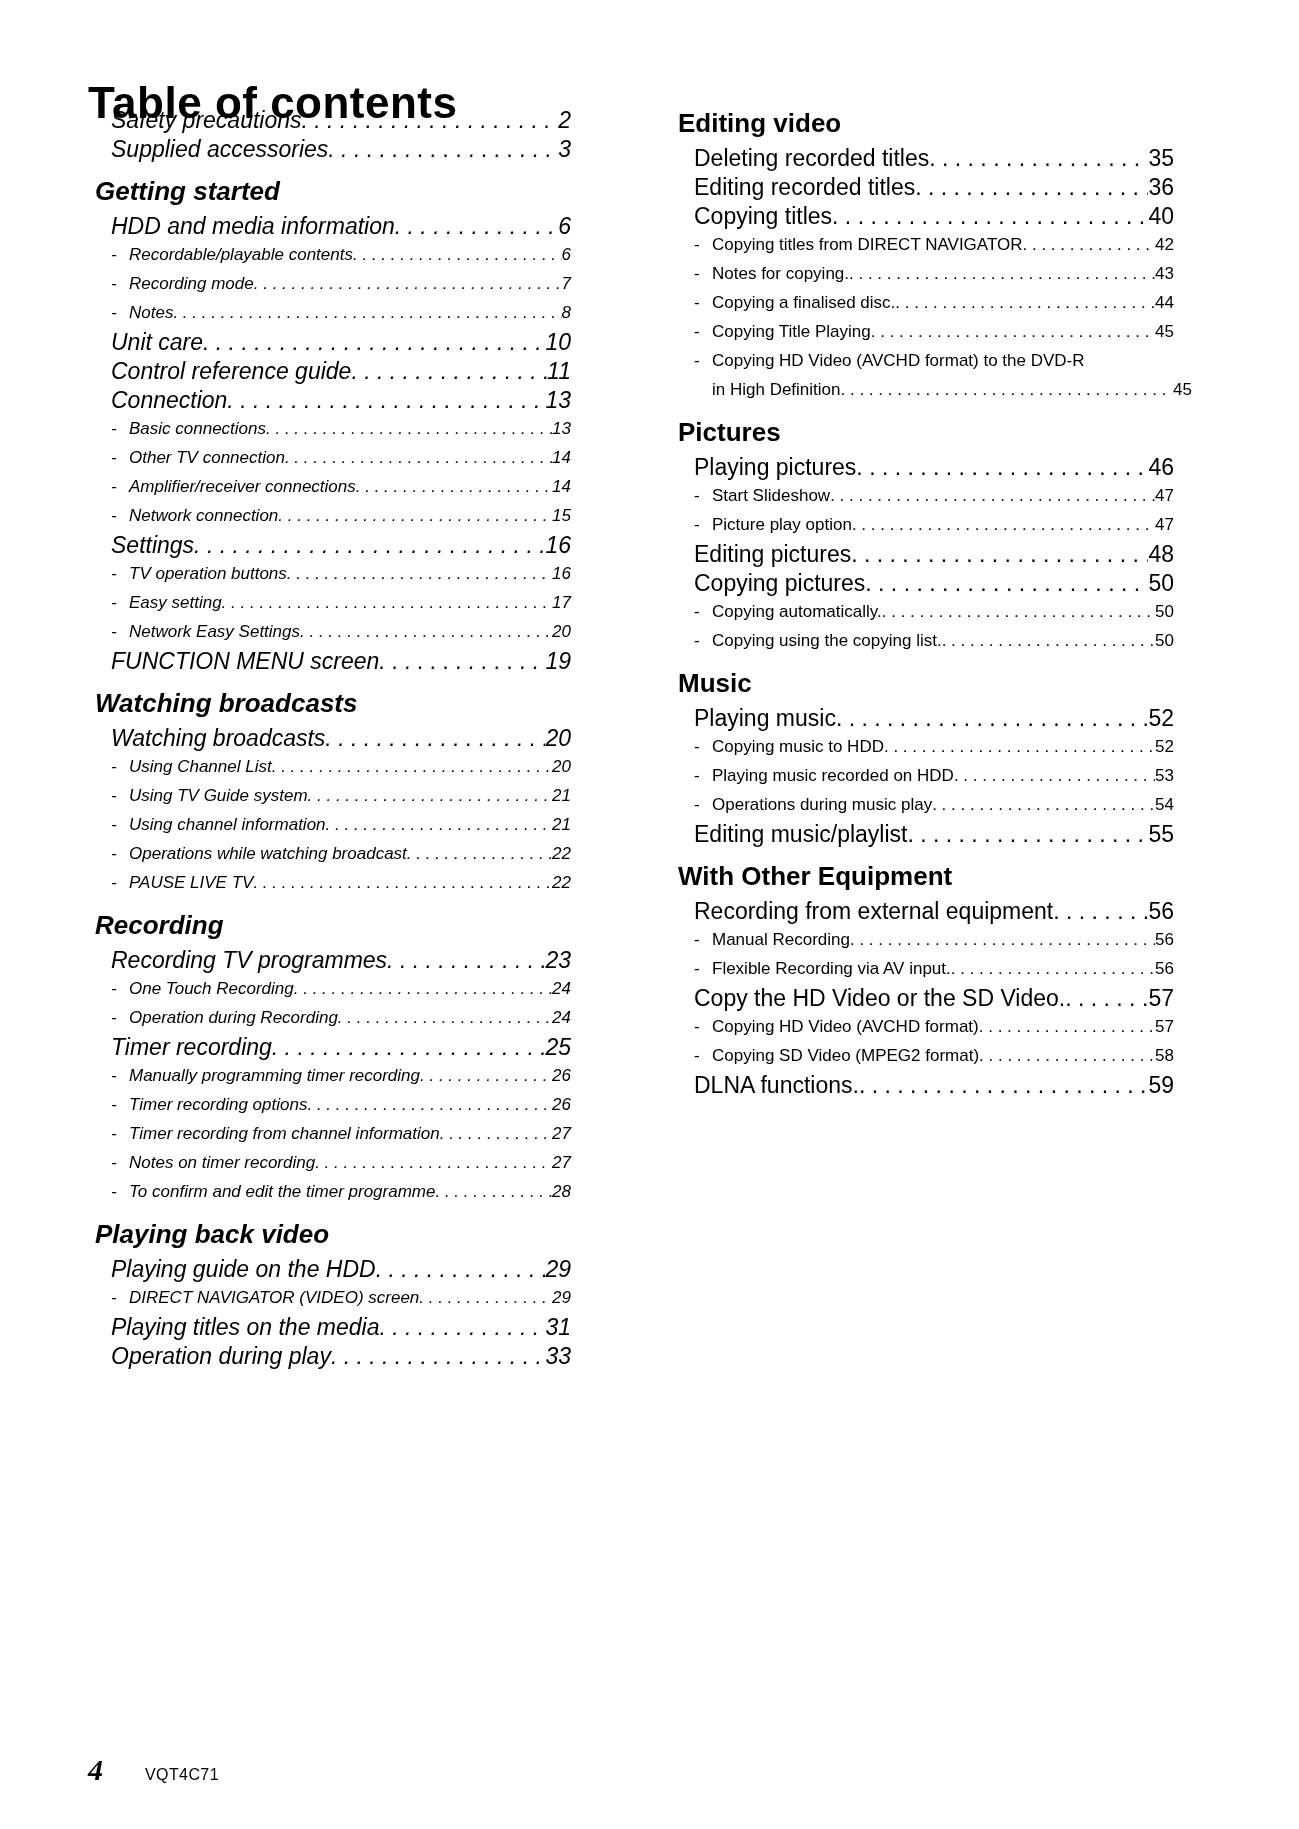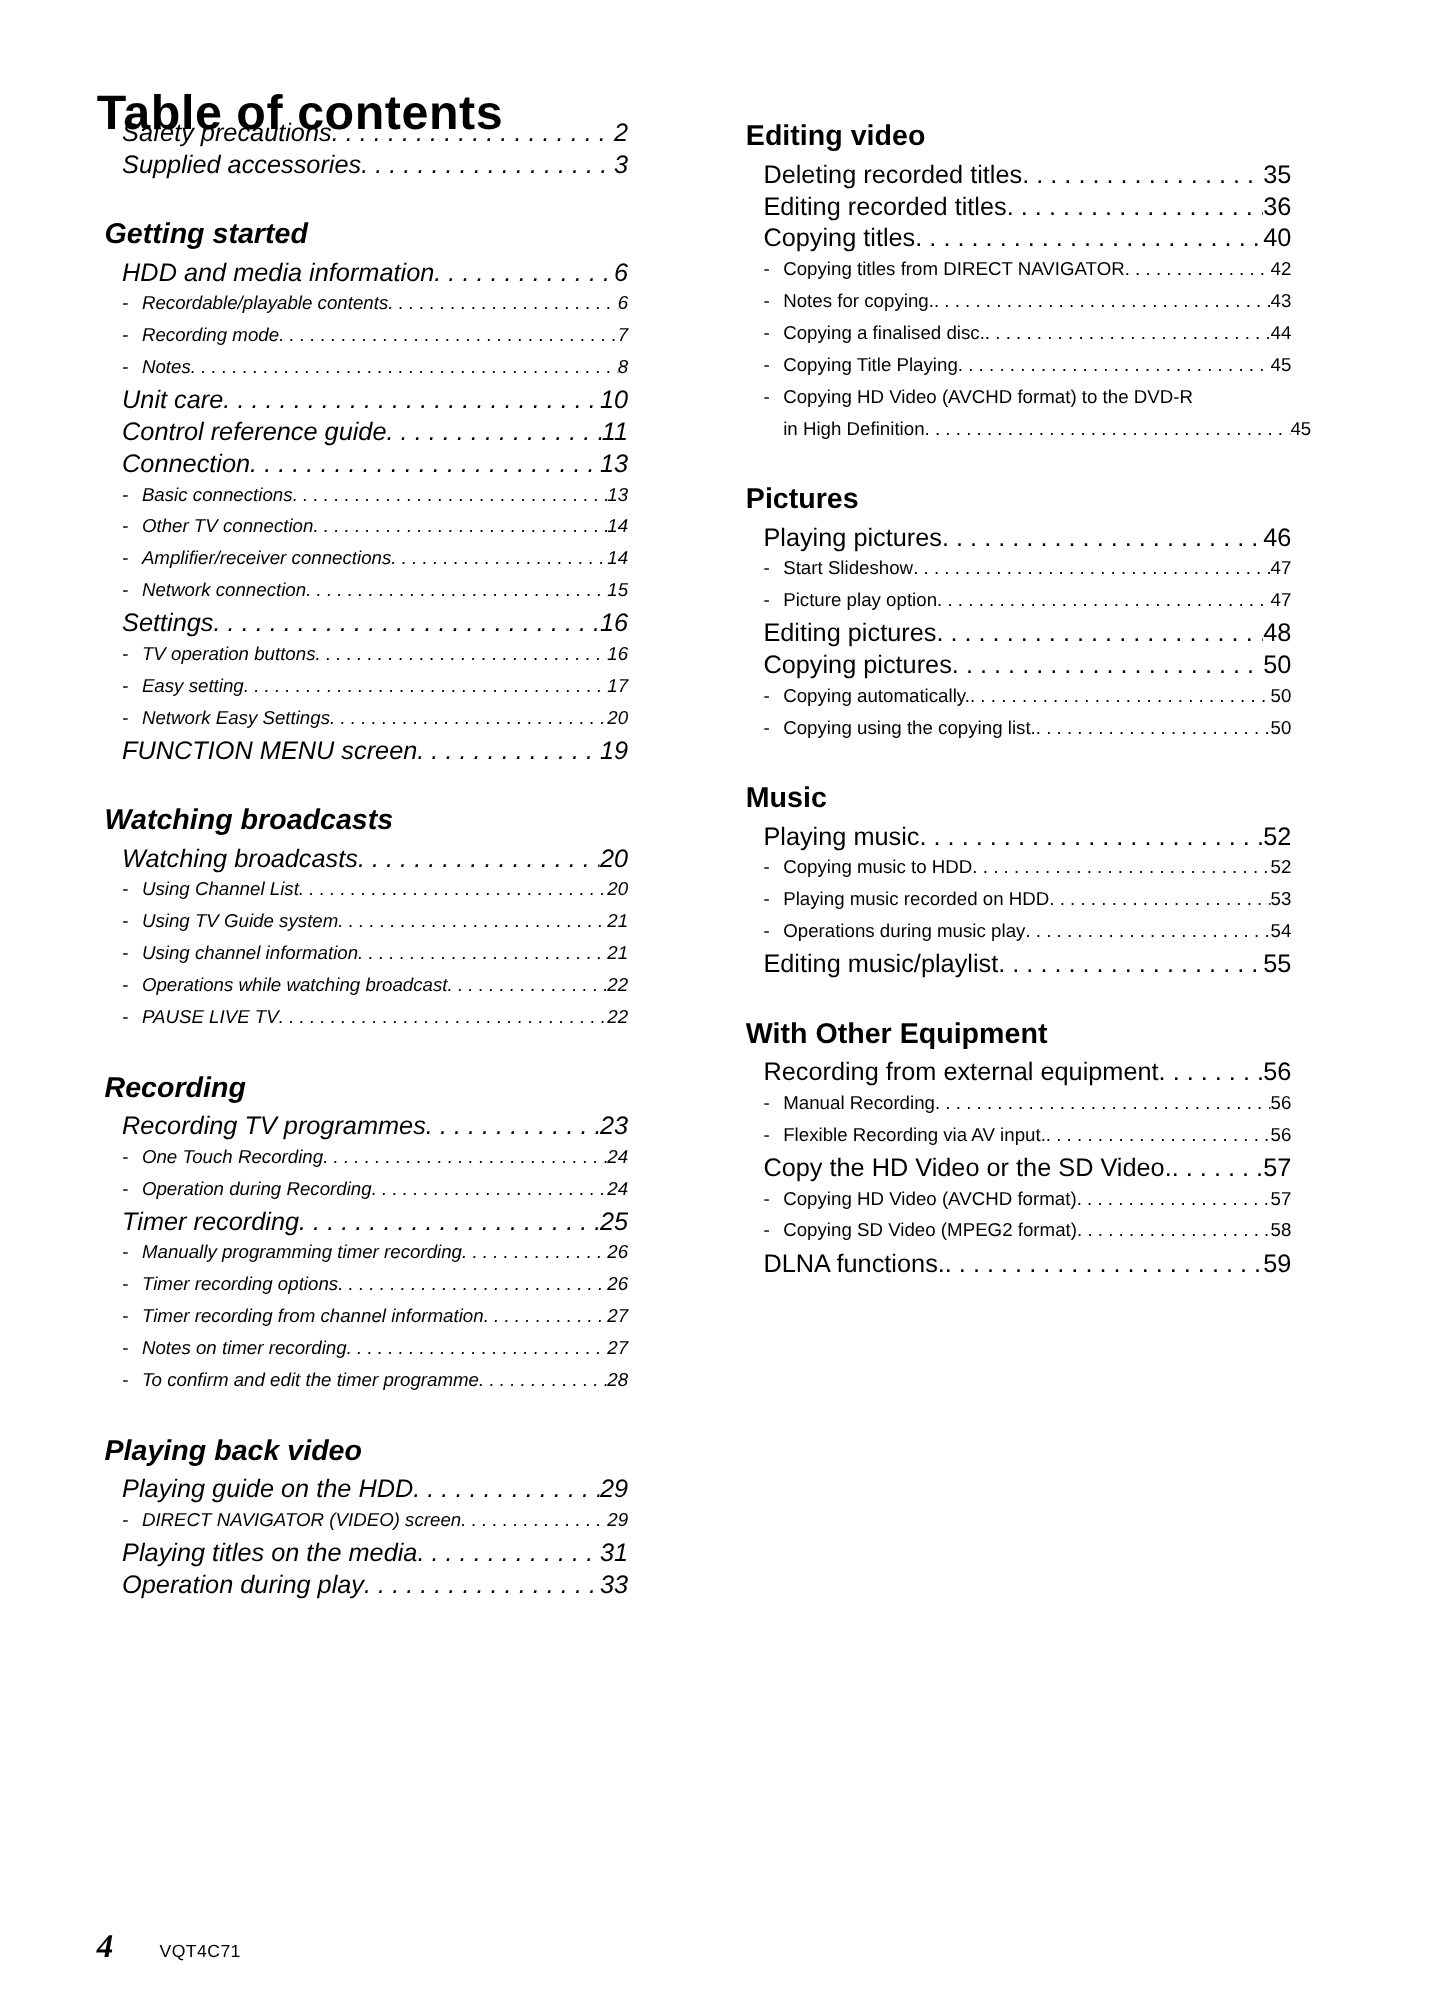--- a/index.html
+++ b/index.html
@@ -42,21 +42,21 @@
     top: 108px;
   }
   .col-left  { left: 95px;  width: 460px; font-style: italic; }
   .col-right { left: 678px; width: 480px; }
 
   
   .sec-head {
     font-size: 26px;
     font-weight: bold;
     line-height: 30px;
-    margin-top: 36px;
+    margin-top: 15px;
     margin-bottom: 8px;
     white-space: nowrap;
   }
   .col-right .sec-head:first-child { margin-top: 0; }
 
   .entry {
     display: flex;
     align-items: baseline;
     width: 100%;
     line-height: 24px;

